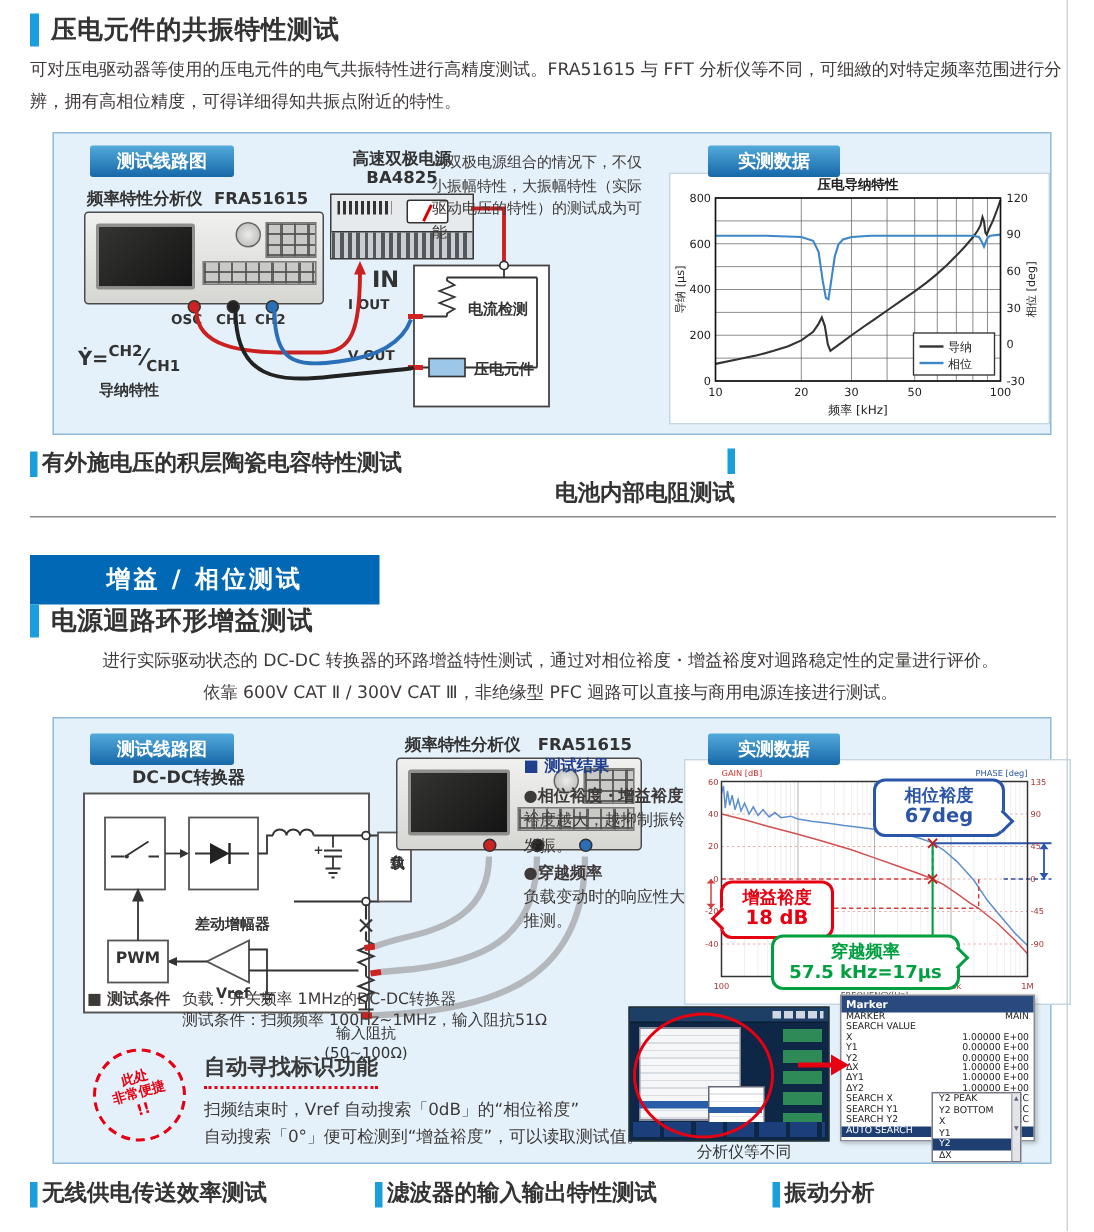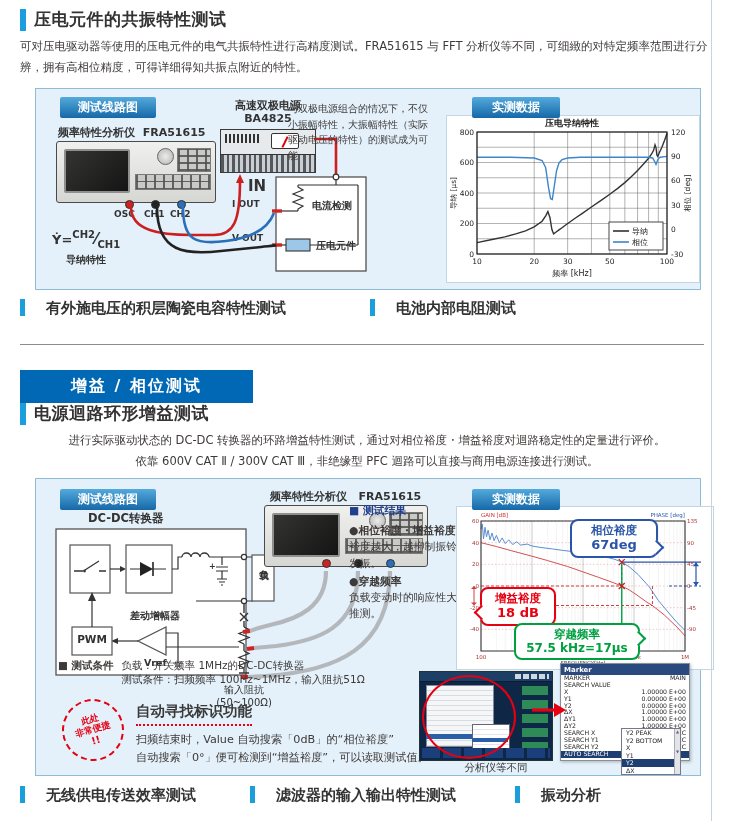--- a/index.html
+++ b/index.html
@@ -3,21 +3,21 @@
 <meta charset="utf-8">
 <style>
   html,body{margin:0;padding:0;background:#fff;}
   .page{position:relative;width:729px;height:821px;background:#fff;overflow:hidden;
         font-family:"DejaVu Sans","Liberation Sans",sans-serif;color:#3e3a39;}
   .abs{position:absolute;}
   
   .sec-title{display:flex;align-items:center;gap:8px;font-weight:bold;color:#333;}
   .sec-title .bar{width:6px;height:22px;background:#1b9fdc;}
   .sec-title .txt{font-size:17px;letter-spacing:.5px;}
-  .subhead{display:flex;align-items:flex-start;gap:21px;font-weight:bold;color:#333;}
+  .subhead{display:flex;align-items:flex-end;gap:3px;font-weight:bold;color:#333;}
   .subhead .bar{width:5px;height:17px;background:#1b9fdc;}
   .subhead .txt{font-size:15px;}
   .desc{font-size:11.5px;line-height:1.8;color:#3e3a39;}
   .banner{background:#0068b5;color:#fff;font-weight:bold;font-size:16px;letter-spacing:2px;
           display:flex;align-items:center;justify-content:center;}
   .divider{background:#8c8c8c;height:1px;}
   .rightfold{background:#c9d4dc;width:1px;}
   
   .panel{background:#e4f1fa;border:1px solid #8fbcd9;}
   .badge{background:linear-gradient(180deg,#53aadb,#1668a8);color:#fff;font-weight:bold;
@@ -209,21 +209,21 @@
           <line x1="166" y1="126" x2="182" y2="126" stroke="#3d87c8" stroke-width="1.6"></line>
           <text x="185" y="129" font-size="8" fill="#222" text-anchor="start" font-family="DejaVu Sans, Liberation Sans, sans-serif">相位</text>
         </svg>
     </div>
   </div>
 
   <div class="abs subhead" style="left:20px;top:299px;">
     <div class="bar"></div>
     <div class="txt">有外施电压的积层陶瓷电容特性测试</div>
   </div>
-  <div class="abs subhead" style="left:370px;top:299px;">
+  <div class="abs subhead" style="left:370px;top:299px;flex-direction:column;">
     <div class="bar"></div>
     <div class="txt">电池内部电阻测试</div>
   </div>
 
   <div class="abs divider" style="left:20px;top:344px;width:684px;"></div>
 
   <div class="abs banner" style="left:20px;top:370px;width:233px;height:33px;">增益 / 相位测试</div>
 
   <div class="abs sec-title" style="left:20px;top:402px;">
     <div class="bar"></div>
@@ -389,21 +389,21 @@
           <text x="230" y="59.333333333333336" font-size="5.5" fill="#a33" text-anchor="start" font-family="DejaVu Sans, Liberation Sans, sans-serif">45</text>
           <text x="230" y="81" font-size="5.5" fill="#a33" text-anchor="start" font-family="DejaVu Sans, Liberation Sans, sans-serif">0</text>
           <text x="230" y="102.66666666666667" font-size="5.5" fill="#a33" text-anchor="start" font-family="DejaVu Sans, Liberation Sans, sans-serif">-45</text>
           <text x="230" y="124.33333333333334" font-size="5.5" fill="#a33" text-anchor="start" font-family="DejaVu Sans, Liberation Sans, sans-serif">-90</text>
           <text x="24" y="10" font-size="5.5" fill="#c33" text-anchor="start" font-family="DejaVu Sans, Liberation Sans, sans-serif">GAIN [dB]</text>
           <text x="228" y="10" font-size="5.5" fill="#2a55a8" text-anchor="end" font-family="DejaVu Sans, Liberation Sans, sans-serif">PHASE [deg]</text>
           <text x="126" y="158" font-size="5.5" fill="#555" text-anchor="middle" font-family="DejaVu Sans, Liberation Sans, sans-serif">FREQUENCY[Hz]</text>
         </svg>
     </div>
 
-    <div class="callout" style="left:534px;top:40px;width:78px;border-color:#2a55a8;color:#2a55a8;">
+    <div class="callout" style="left:546px;top:40px;width:78px;border-color:#2a55a8;color:#2a55a8;">
       <span class="cl">相位裕度</span>
       <span class="cv">67deg</span>
       <div class="tail" style="right:-6px;bottom:3px;border-right:2px solid #2a55a8;border-bottom:2px solid #2a55a8;transform:rotate(-45deg);"></div>
     </div>
     <div class="callout" style="left:444px;top:108px;width:66px;border-color:#e60012;color:#e60012;">
       <span class="cl">增益裕度</span>
       <span class="cv">18 dB</span>
       <div class="tail" style="left:-6px;bottom:6px;border-left:2px solid #e60012;border-top:2px solid #e60012;transform:rotate(-45deg);"></div>
     </div>
     <div class="callout" style="left:478px;top:144px;width:116px;border-color:#00a040;color:#00a040;">
@@ -421,21 +421,21 @@
     </div>
 
     <div class="abs stamp" style="left:26px;top:220px;width:58px;height:58px;">
       <span style="font-size:9px;">此处</span>
       <span style="font-size:9px;">非常便捷</span>
       <span style="font-size:10px;">!!</span>
     </div>
     <div class="abs" style="left:100px;top:222px;">
       <span class="feature-title">自动寻找标识功能</span>
       <div style="font-size:11.2px;line-height:1.65;margin-top:5px;color:#3e3a39;">
-        <div>扫频结束时，Value 自动搜索「0dB」的“相位裕度”</div>
+        <div>扫频结束时，Vref 自动搜索「0dB」的“相位裕度”</div>
         <div>自动搜索「0°」便可检测到“增益裕度”，可以读取测试值。</div>
       </div>
     </div>
 
     <div class="thumb" style="left:383px;top:192px;width:132px;height:88px;">
       <div class="tbar"></div>
       <div class="list"></div>
       <div class="sel"></div>
       <div class="dd"></div>
       <div class="ddsel"></div>

